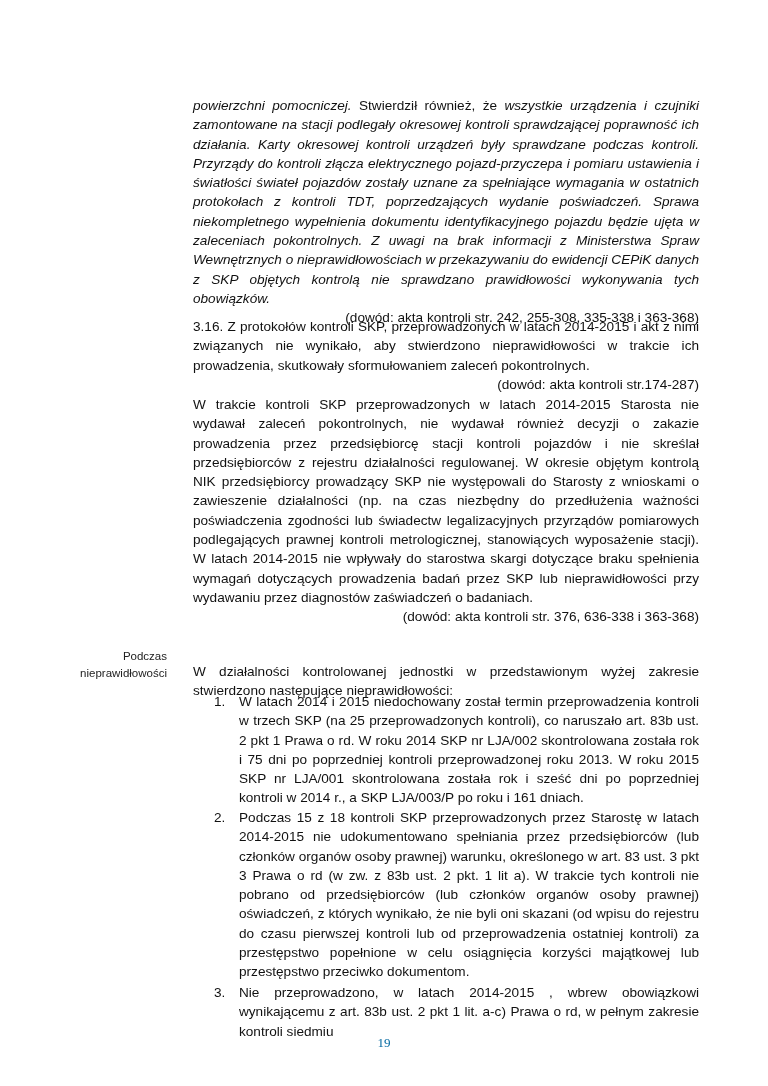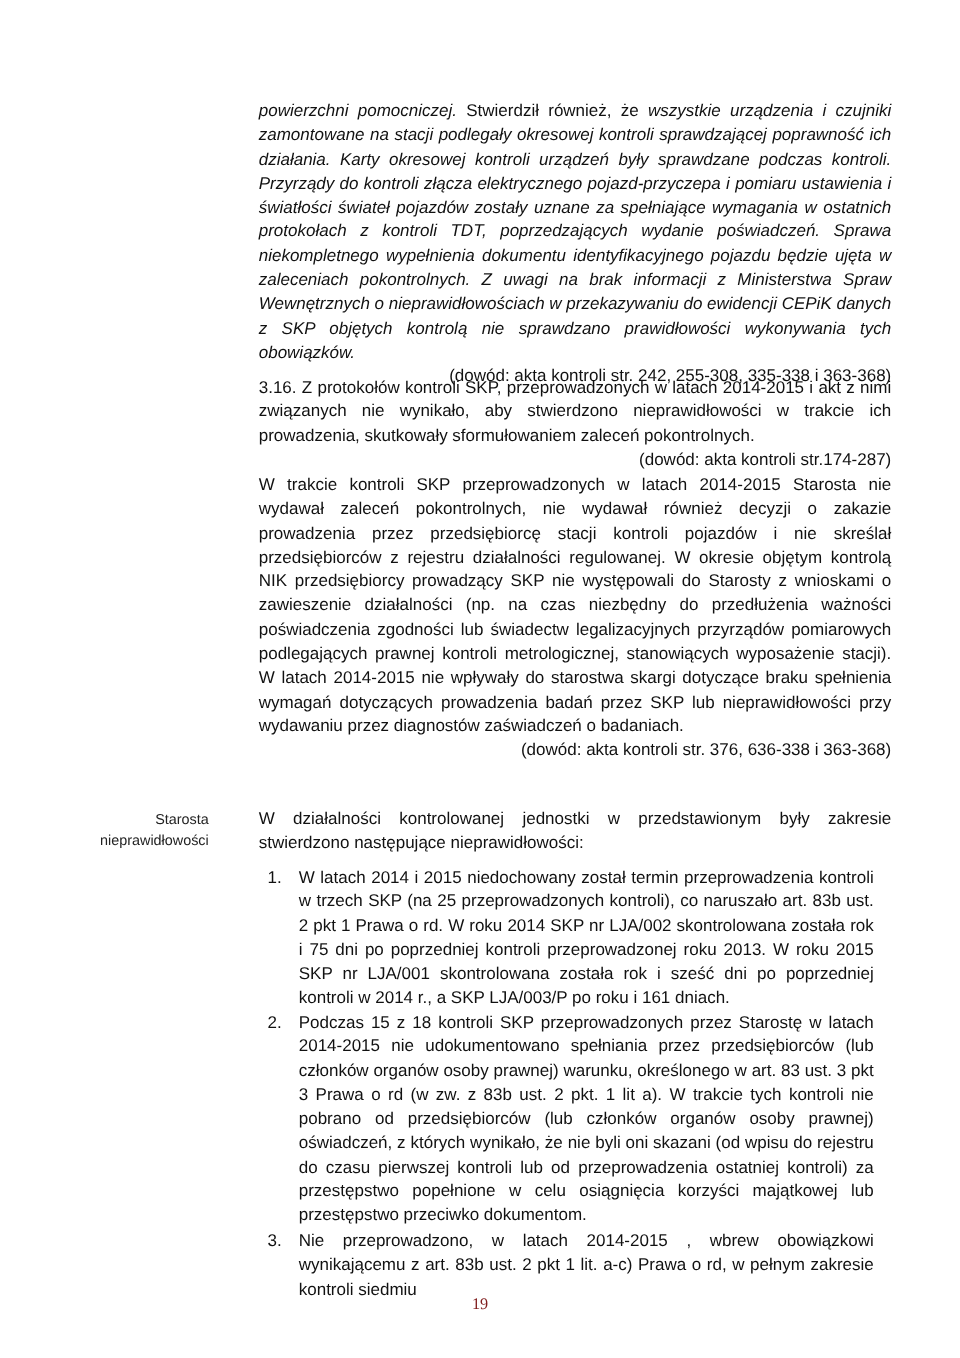--- a/index.html
+++ b/index.html
@@ -1,32 +1,32 @@
 <!DOCTYPE html>
 <html><head>
 <meta charset="utf-8">
 <style>
   html, body { margin: 0; padding: 0; background: #ffffff; }
   body { width: 768px; height: 1086px; position: relative; overflow: hidden;
          font-family: "Liberation Sans", sans-serif; color: #111111; }
   .page { position: absolute; left: 0; top: 0; width: 768px; height: 1086px; }
-  .col { position: absolute; left: 207px; width: 506px; font-size: 13.6px; line-height: 19.3px; }
+  .col { position: absolute; left: 193px; width: 506px; font-size: 13.6px; line-height: 19.3px; margin-top: 17px; }
   .j { text-align: justify; text-align-last: left; margin: 0; }
   .it { font-style: italic; }
   .up { font-style: normal; }
   .right { text-align: right; margin: 0; }
   .b { font-weight: normal; }
   .sidenote { position: absolute; left: 60px; width: 107px; top: 648px; text-align: right;
               font-size: 11.5px; line-height: 17px; color: #222; }
   ol.findings { position: absolute; left: 214px; width: 485px; margin: 0; padding: 0; list-style: none;
                 font-size: 13.6px; line-height: 19.3px; }
   ol.findings li { position: relative; padding-left: 25px; text-align: justify; }
   ol.findings li .num { position: absolute; left: 0; top: 0; }
   .pagenum { position: absolute; top: 1035px; left: 0; width: 768px; text-align: center;
-             font-family: "Liberation Serif", serif; font-size: 13px; color: #7f1d1d; }
+             font-family: "Liberation Serif", serif; font-size: 13px; color: #0369a1; }
 </style>
 </head>
 <body>
 
 <div class="page">
 
   <div class="col" style="top:79px;">
     <p class="j it"><span>powierzchni pomocniczej.</span><span class="up"> Stwierdził również, że </span><span>wszystkie urządzenia i czujniki zamontowane na stacji podlegały okresowej kontroli sprawdzającej poprawność ich działania. Karty okresowej kontroli urządzeń były sprawdzane podczas kontroli. Przyrządy do kontroli złącza elektrycznego pojazd-przyczepa i pomiaru ustawienia i światłości świateł pojazdów zostały uznane za spełniające wymagania w ostatnich protokołach z kontroli TDT, poprzedzających wydanie poświadczeń. Sprawa niekompletnego wypełnienia dokumentu identyfikacyjnego pojazdu będzie ujęta w zaleceniach pokontrolnych. Z uwagi na brak informacji z Ministerstwa Spraw Wewnętrznych o nieprawidłowościach w przekazywaniu do ewidencji CEPiK danych z SKP objętych kontrolą nie sprawdzano prawidłowości wykonywania tych obowiązków.</span></p>
     <p class="right">(dowód: akta kontroli str. 242, 255-308, 335-338 i 363-368)</p>
   </div>
@@ -34,24 +34,24 @@
   <div class="col" style="top:300px;">
     <p class="j"><span class="b">3.16</span><span>. Z protokołów kontroli SKP, przeprowadzonych w latach 2014-2015 i akt z nimi związanych nie wynikało, aby stwierdzono nieprawidłowości w trakcie ich prowadzenia, skutkowały sformułowaniem zaleceń pokontrolnych.</span></p>
     <p class="right">(dowód: akta kontroli str.174-287)</p>
   </div>
 
   <div class="col" style="top:378px;">
     <p class="j">W trakcie kontroli SKP przeprowadzonych w latach 2014-2015 Starosta nie wydawał zaleceń pokontrolnych, nie wydawał również decyzji o zakazie prowadzenia przez przedsiębiorcę stacji kontroli pojazdów i nie skreślał przedsiębiorców z rejestru działalności regulowanej. W okresie objętym kontrolą NIK przedsiębiorcy prowadzący SKP nie występowali do Starosty z wnioskami o zawieszenie działalności (np. na czas niezbędny do przedłużenia ważności poświadczenia zgodności lub świadectw legalizacyjnych przyrządów pomiarowych podlegających prawnej kontroli metrologicznej, stanowiących wyposażenie stacji). W latach 2014-2015 nie wpływały do starostwa skargi dotyczące braku spełnienia wymagań dotyczących prowadzenia badań przez SKP lub nieprawidłowości przy wydawaniu przez diagnostów zaświadczeń o badaniach.</p>
     <p class="right">(dowód: akta kontroli str. 376, 636-338 i 363-368)</p>
   </div>
 
-  <div class="sidenote">Starosta nieprawidłowości</div>
+  <div class="sidenote">Podczas nieprawidłowości</div>
 
   <div class="col" style="top:645px;">
-    <p class="j">W działalności kontrolowanej jednostki w przedstawionym były zakresie stwierdzono następujące nieprawidłowości:</p>
+    <p class="j">W działalności kontrolowanej jednostki w przedstawionym wyżej zakresie stwierdzono następujące nieprawidłowości:</p>
   </div>
 
   <ol class="findings" style="top:692px;">
     <li><span class="num">1.</span><span>W latach 2014 i 2015 niedochowany został termin przeprowadzenia kontroli w trzech SKP (na 25 przeprowadzonych kontroli), co naruszało art. 83b ust. 2 pkt 1 Prawa o rd. W roku 2014 SKP nr LJA/002 skontrolowana została rok i 75 dni po poprzedniej kontroli przeprowadzonej roku 2013. W roku 2015 SKP nr LJA/001 skontrolowana została rok i sześć dni po poprzedniej kontroli w 2014 r., a SKP LJA/003/P po roku i 161 dniach.</span></li>
   </ol>
   <ol class="findings" style="top:808px;">
     <li><span class="num">2.</span><span>Podczas 15 z 18 kontroli SKP przeprowadzonych przez Starostę w latach 2014-2015 nie udokumentowano spełniania przez przedsiębiorców (lub członków organów osoby prawnej) warunku, określonego w art. 83 ust. 3 pkt 3 Prawa o rd (w zw. z 83b ust. 2 pkt. 1 lit a). W trakcie tych kontroli nie pobrano od przedsiębiorców (lub członków organów osoby prawnej) oświadczeń, z których wynikało, że nie byli oni skazani (od wpisu do rejestru do czasu pierwszej kontroli lub od przeprowadzenia ostatniej kontroli) za przestępstwo popełnione w celu osiągnięcia korzyści majątkowej lub przestępstwo przeciwko dokumentom.</span></li>
   </ol>
   <ol class="findings" style="top:983px;">
     <li><span class="num">3.</span><span>Nie przeprowadzono, w latach 2014-2015 , wbrew obowiązkowi wynikającemu z art. 83b ust. 2 pkt 1 lit. a-c) Prawa o rd, w pełnym zakresie kontroli siedmiu</span></li>

